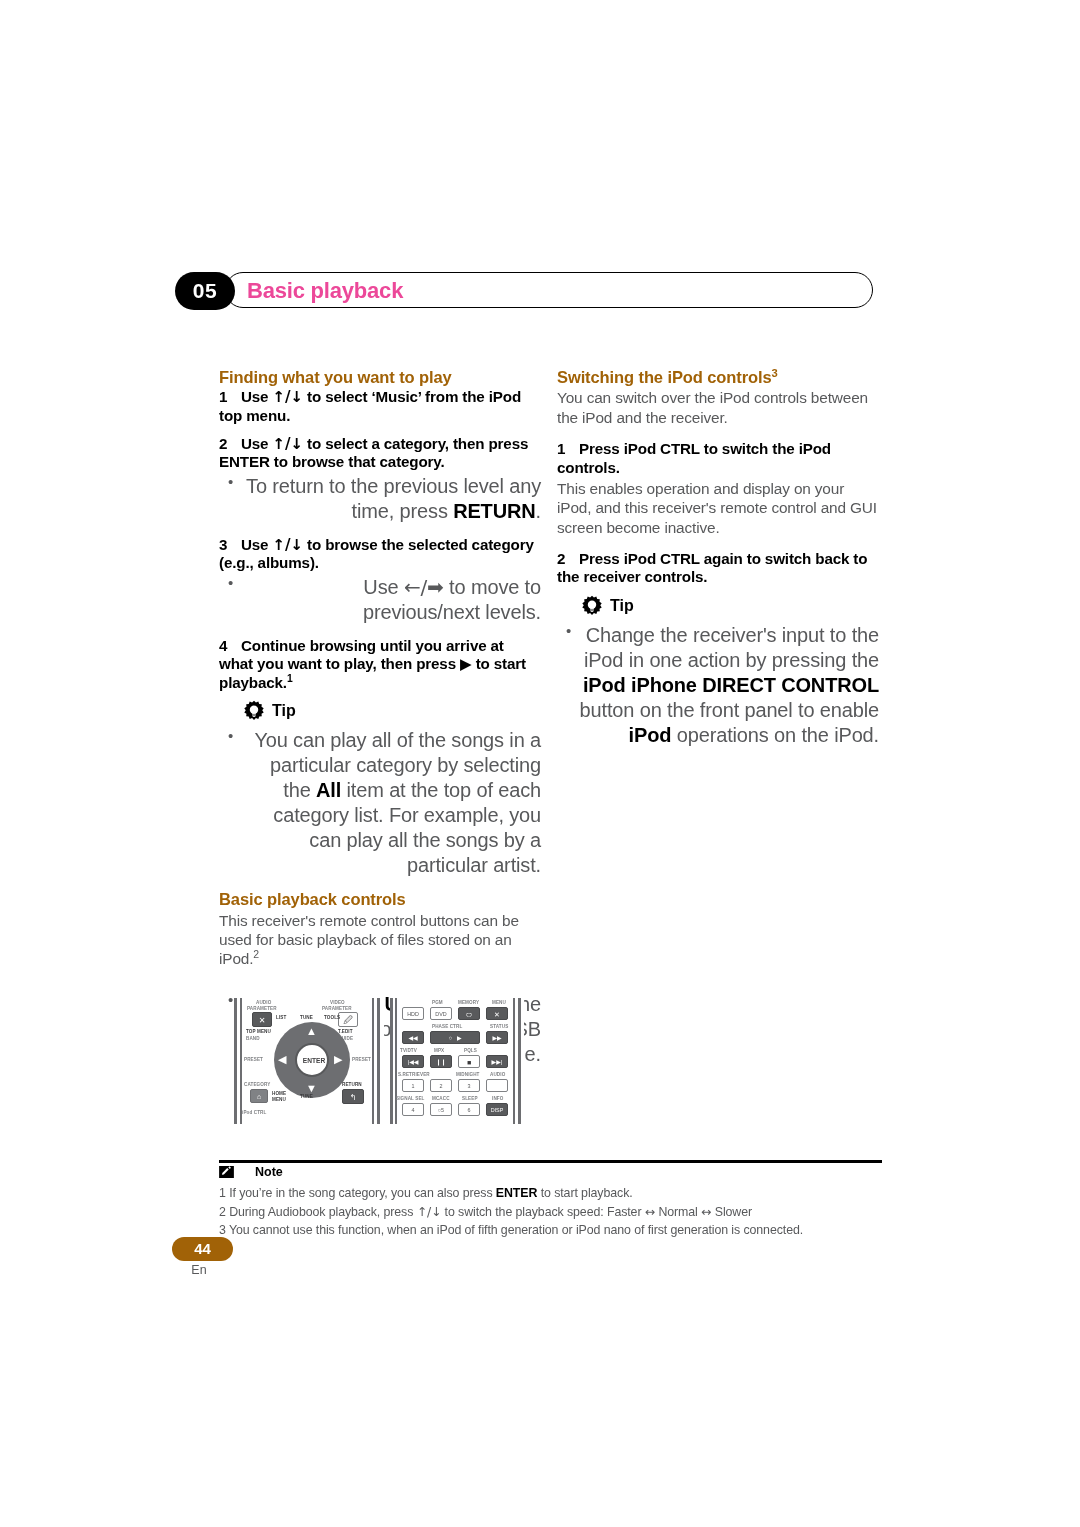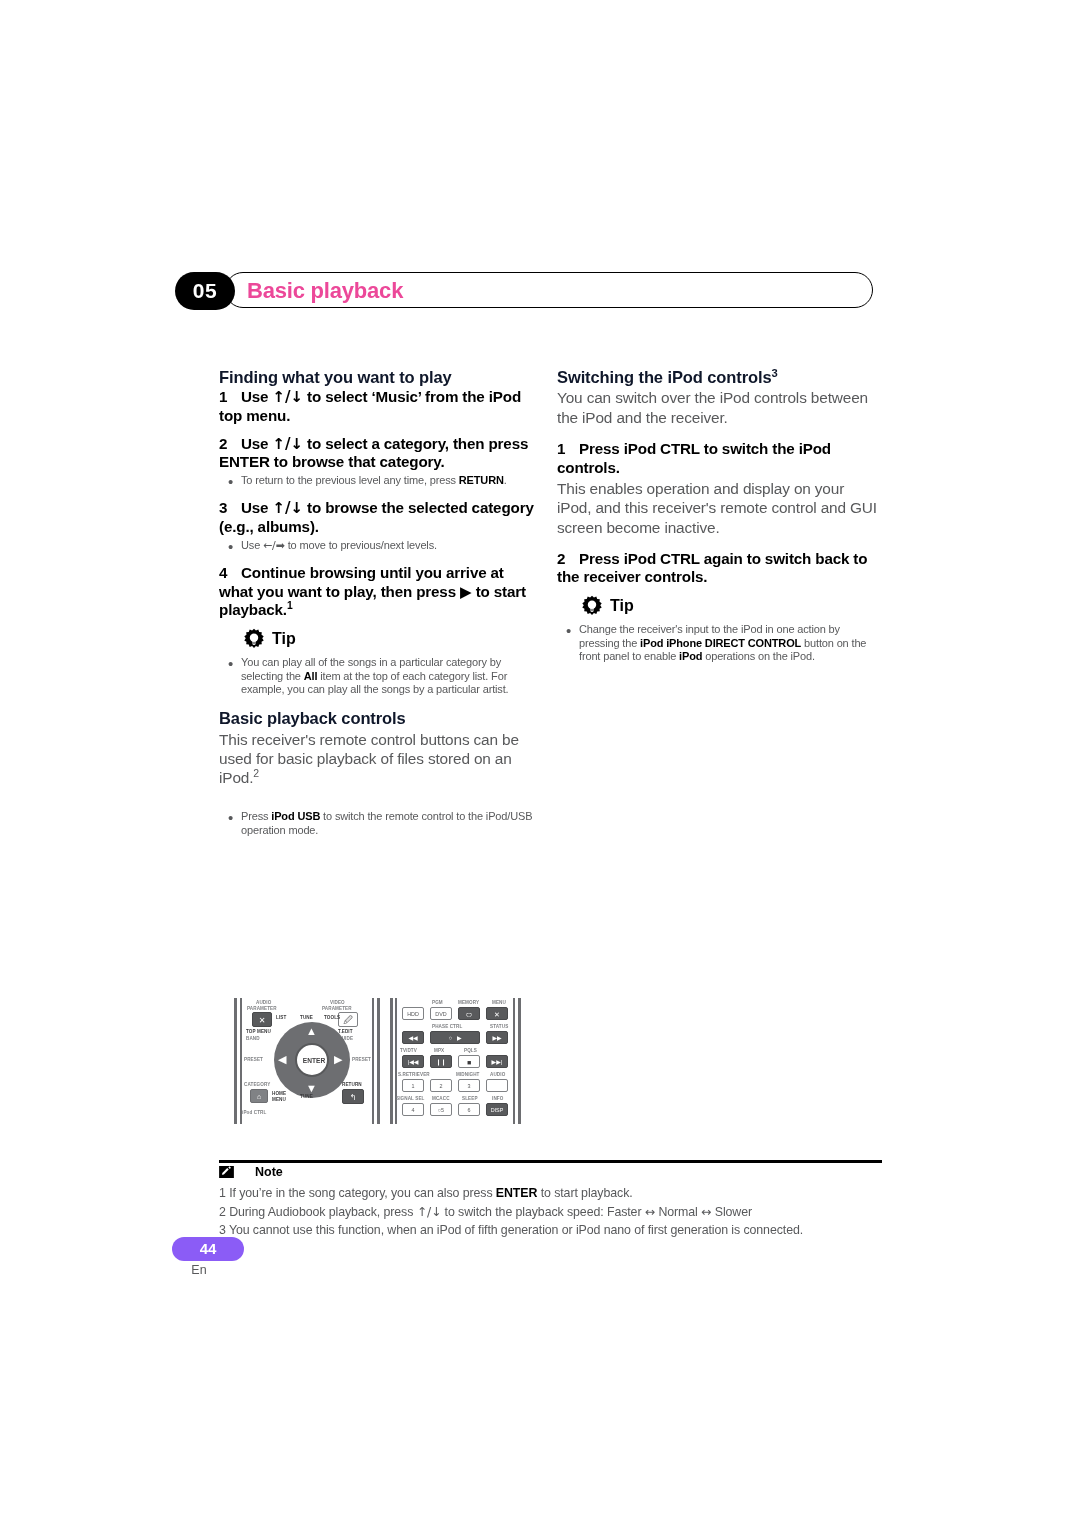--- a/index.html
+++ b/index.html
@@ -73,21 +73,21 @@
     top: 368px;
   }
   .col-left  { left: 219px; }
   .col-right { left: 557px; }
 
   h2.sec {
     font-size: 16.5px;
     font-weight: bold;
     margin: 0 0 1px 0;
     letter-spacing: -0.1px;
-    color: #0f172a;
+    color: #a16207;
     line-height: 1.18;
   }
   p.body {
     font-size: 15.4px;
     line-height: 1.25;
     margin: 0 0 13px 0;
     color: #58595b;
     letter-spacing: -0.15px;
   }
   p.body.tight { margin-bottom: 16px; }
@@ -106,25 +106,26 @@
   }
   .gap-sm { height: 7px; }
 
   ul.bullets {
     list-style: none;
     margin: 0 0 12px 0;
     padding: 0 0 0 22px;
   }
   ul.bullets li {
     position: relative;
-    font-size: 11px;
+    font-size: 20px;
     line-height: 1.25;
     color: #58595b;
     margin-bottom: 2px;
     letter-spacing: -0.15px;
+    text-align: right;
   }
   ul.bullets li::before {
     content: "•";
     position: absolute;
     left: -13px;
     top: -1px;
     color: #58595b;
     font-size: 15px;
   }
   ul.bullets li b, p.body b, .step b { color: #000000; font-weight: bold; }
@@ -285,23 +286,23 @@
     letter-spacing: -0.1px;
     white-space: nowrap;
   }
   .footnote b { color: #000000; font-weight: bold; }
 
   
   .pagenum-badge {
     position: absolute;
     left: 172px;
     top: 1237px;
-    width: 72px;
+    width: 61px;
     height: 24px;
-    background: #8b5cf6;
+    background: #a16207;
     border-radius: 12px;
     color: #ffffff;
     font-size: 15px;
     font-weight: bold;
     text-align: center;
     line-height: 24px;
   }
   .pagenum-lang {
     position: absolute;
     left: 172px;

